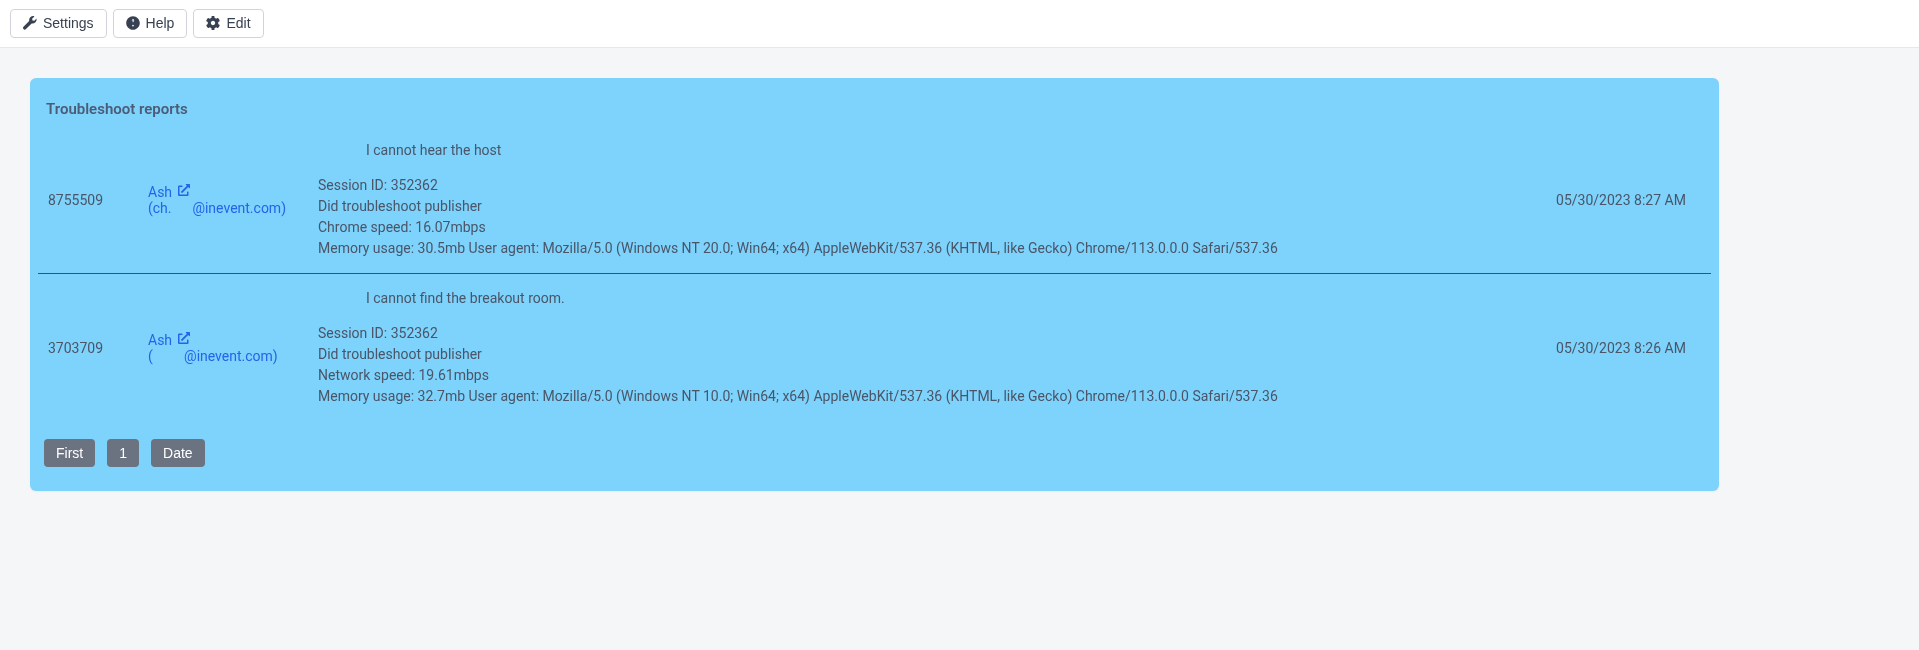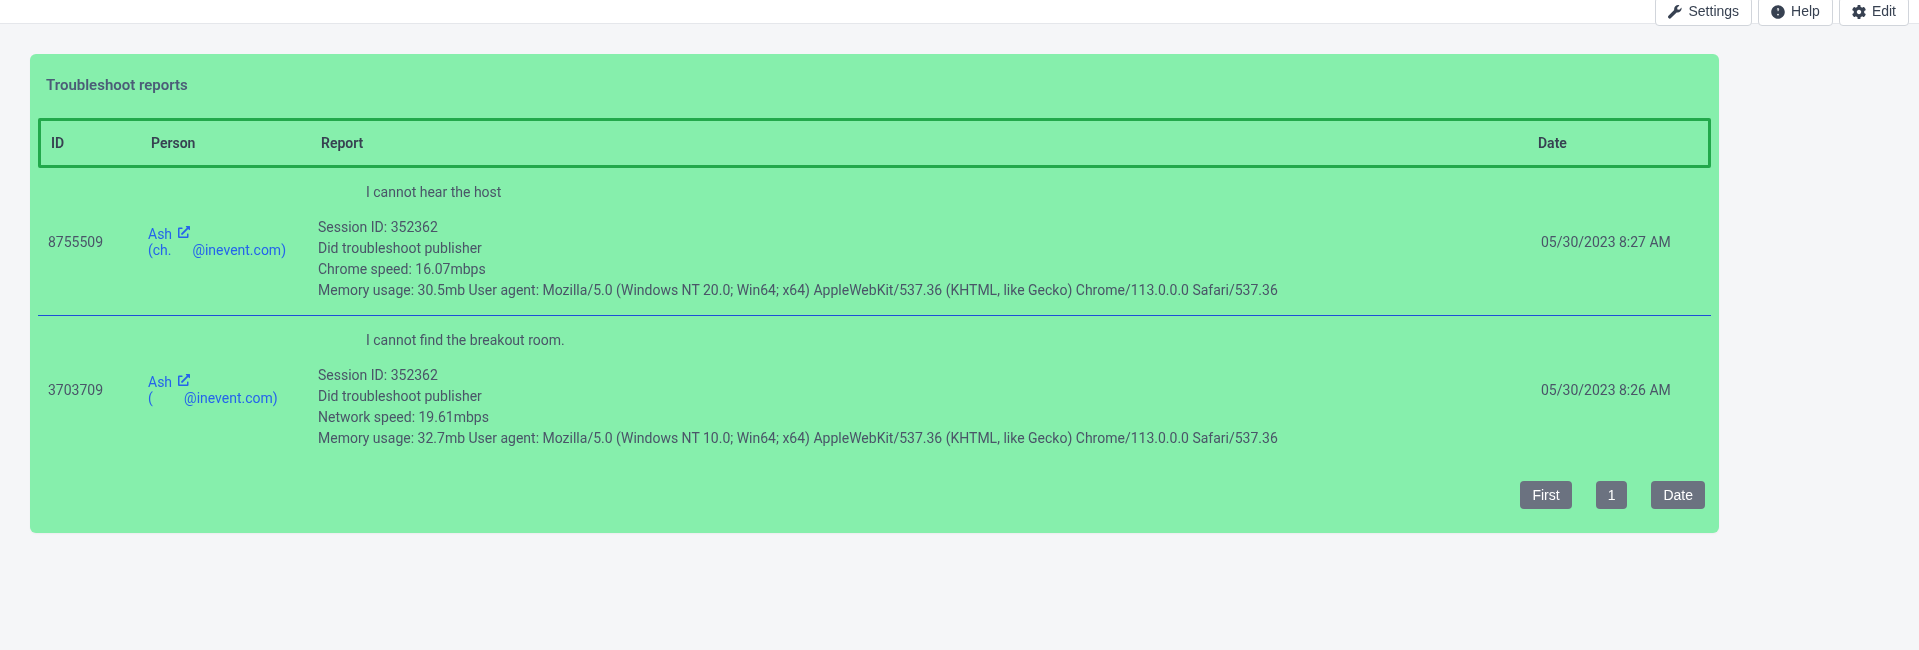--- a/index.html
+++ b/index.html
@@ -6,44 +6,43 @@
   body {
     margin: 0;
     font-family: -apple-system, BlinkMacSystemFont, "Segoe UI", Roboto, "Helvetica Neue", Arial, sans-serif;
     background: #f5f6f8;
     color: #4a5568;
     font-size: 14px;
   }
   .topbar {
     background: #fff;
     border-bottom: 1px solid #e5e7eb;
-    height: 24px;
+    height: 48px;
     display: flex;
-    justify-content: flex-end;
     align-items: center;
     padding: 0 10px;
     gap: 6px;
   }
   .topbar button {
     background: #fff;
     border: 1px solid #d1d5db;
     border-radius: 4px;
     padding: 5px 12px;
     font-size: 14px;
     color: #374151;
     display: inline-flex;
     align-items: center;
     gap: 6px;
     cursor: pointer;
     line-height: 1.2;
   }
   .icon { display: inline-block; width: 14px; height: 14px; fill: currentColor; }
   .page-wrap { padding: 30px; padding-right: 200px; }
   .card {
-    background: #86efac;
+    background: #7dd3fc;
     border-radius: 6px;
     box-shadow: 0 1px 2px rgba(0,0,0,0.04);
   }
   .card-header {
     padding: 22px 16px 8px 16px;
     font-size: 15px;
     font-weight: 600;
     color: #4b5c77;
   }
   .highlight-wrap {
@@ -70,37 +69,36 @@
     color: #4a5568;
   }
   table.reports tbody tr:first-child td { border-top: none; }
   .body-wrap { padding: 0 8px; }
   a.person-link { color: #2563eb; text-decoration: none; }
   .ext-icon { width: 12px; height: 12px; fill: #2563eb; vertical-align: text-top; margin-left: 2px; }
   .report-cell { line-height: 1.5; }
   .report-cell .issue { margin-bottom: 14px; margin-left: 48px; }
   .pager {
     display: flex;
-    justify-content: flex-end;
-    gap: 24px;
+    gap: 12px;
     padding: 18px 14px 24px 14px;
   }
   .pager button {
     background: #6b7280;
     color: #fff;
     border: none;
     border-radius: 4px;
     padding: 6px 12px;
     font-size: 14px;
     cursor: pointer;
   }
   .col-id { width: 100px; }
   .col-person { width: 170px; }
   .col-date { width: 180px; text-align:left; }
-  .col-date-cell { white-space: nowrap; }
+  .col-date-cell { white-space: nowrap; text-align: center; }
 </style>
 </head>
 <body>
 
 <div class="topbar">
   <button>
     <svg class="icon" viewBox="0 0 512 512">
         <path d="M507.7 109.1c-2-9.1-13.4-11.9-20-5.3l-74.4 74.4-67.9-11.3-11.3-67.9 74.4-74.4c6.6-6.6 3.8-18-5.3-20-47-10.3-98.6 4.3-135.3 41-36.7 36.7-51.4 88.3-41 135.3L18.7 389.1c-25 25-25 65.5 0 90.5s65.5 25 90.5 0l208.2-208.2c47 10.3 98.6-4.3 135.3-41 36.8-36.7 51.5-88.3 41-135.3z"></path>
       </svg>
     <span>Settings</span>
@@ -116,38 +114,20 @@
         <path d="M487.4 315.7l-42.6-24.6c4.3-23 4.3-46.6 0-69.6l42.6-24.6c10.7-6.2 15.6-19 11.6-30.7-11.1-32.3-29.1-61.5-52.5-85.7-8.6-8.9-22.3-10.5-32.7-3.9l-42.5 24.5c-18-15.3-38.4-27.1-60.4-34.9V24.6c0-12.4-8.8-23-20.9-25.3C266.4-3 245.6-3 222 .7c-12.1 2.3-20.9 12.9-20.9 25.3v41.6c-22 7.8-42.4 19.6-60.4 34.9L98.2 77.9c-10.4-6.6-24.1-5-32.7 3.9-23.4 24.2-41.4 53.4-52.5 85.7-4 11.7.9 24.5 11.6 30.7l42.6 24.6c-4.3 23-4.3 46.6 0 69.6l-42.6 24.6c-10.7 6.2-15.6 19-11.6 30.7 11.1 32.3 29.1 61.5 52.5 85.7 8.6 8.9 22.3 10.5 32.7 3.9l42.5-24.5c18 15.3 38.4 27.1 60.4 34.9v41.6c0 12.4 8.8 23 20.9 25.3 23.6 3.7 44.4 3.7 68 0 12.1-2.3 20.9-12.9 20.9-25.3v-41.6c22-7.8 42.4-19.6 60.4-34.9l42.5 24.5c10.4 6.6 24.1 5 32.7-3.9 23.4-24.2 41.4-53.4 52.5-85.7 4-11.7-.9-24.5-11.6-30.7zM256 336c-44.1 0-80-35.9-80-80s35.9-80 80-80 80 35.9 80 80-35.9 80-80 80z"></path>
       </svg>
     <span>Edit</span>
   </button>
 </div>
 
 <div class="page-wrap">
   <div class="card">
     <div class="card-header">Troubleshoot reports</div>
 
-    <div class="highlight-wrap">
-      <table class="reports">
-        <colgroup>
-            <col class="col-id">
-            <col class="col-person">
-            <col>
-            <col class="col-date">
-          </colgroup>
-        <thead>
-          <tr>
-            <th>ID</th>
-            <th>Person</th>
-            <th>Report</th>
-            <th>Date</th>
-          </tr>
-        </thead>
-      </table>
-    </div>
 
     <div class="body-wrap">
     <table class="reports">
       <colgroup>
             <col class="col-id">
             <col class="col-person">
             <col>
             <col class="col-date">
           </colgroup>
       <tbody>

